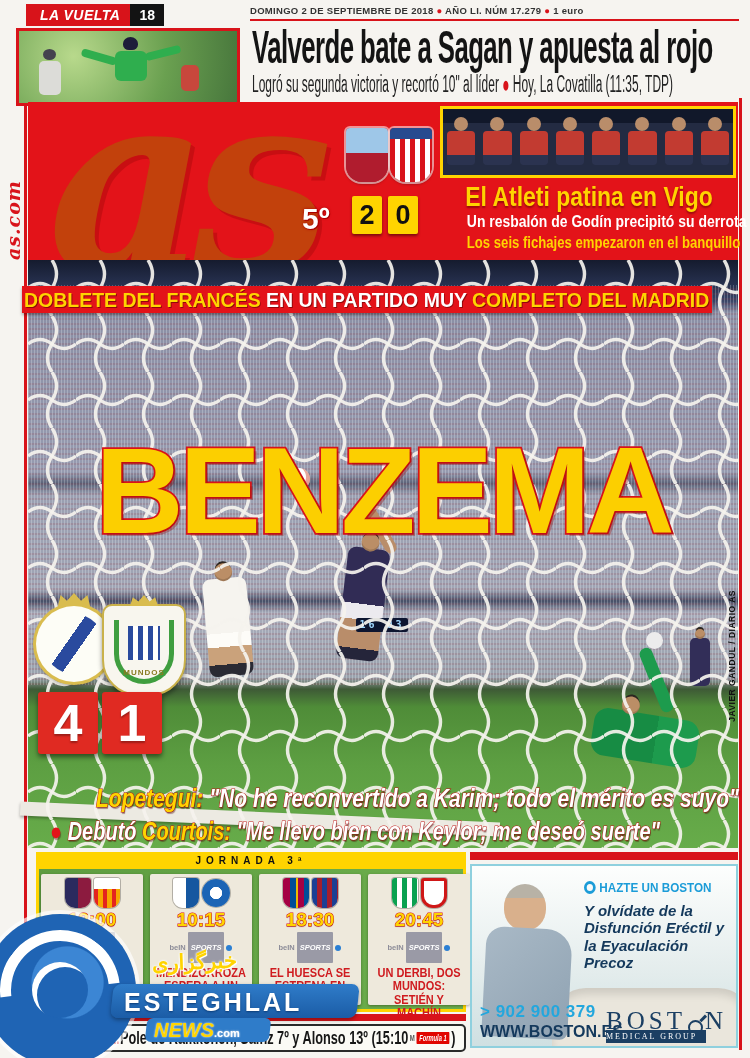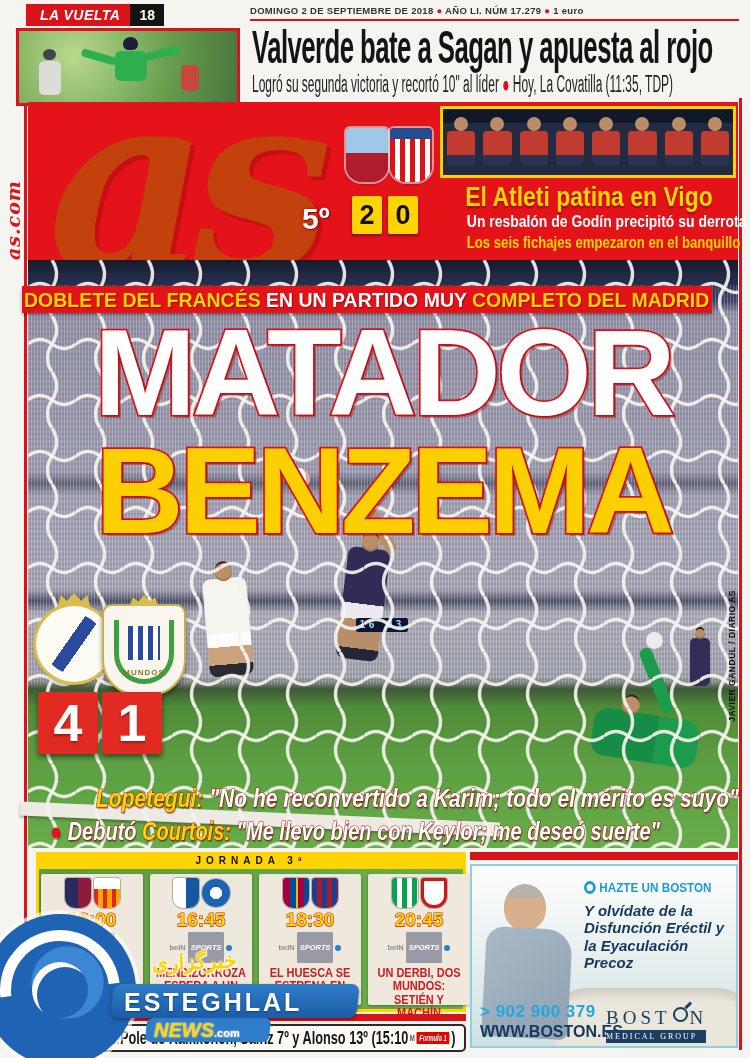--- a/index.html
+++ b/index.html
@@ -184,22 +184,22 @@
         background:linear-gradient(#b8b2a6 0 30%,#d9b08c 30%);}
   .ad-man::after{content:"";position:absolute;left:10px;top:58px;width:86px;height:110px;border-radius:18px 26px 8px 8px;
         background:linear-gradient(135deg,#a9b9c6,#8fa2b2);transform:rotate(3deg);}
   .ad-claim{position:absolute;left:112px;top:14px;display:flex;align-items:center;gap:4px;color:#1b9cd8;
         font-weight:bold;font-size:13px;white-space:nowrap;transform:scaleX(.9);transform-origin:0 0;}
   .ad-ic{width:13px;height:13px;border-radius:50%;border:3.5px solid #1b9cd8;box-sizing:border-box;flex:none;}
   .ad-tag{position:absolute;left:112px;top:36px;width:152px;font-style:italic;font-weight:bold;font-size:15px;
         color:#14395c;line-height:1.15;}
   .ad-phone{position:absolute;left:8px;top:136px;color:#23a7dd;font-weight:bold;font-size:17px;letter-spacing:.5px;}
   .ad-web{position:absolute;left:8px;top:157px;color:#14395c;font-weight:bold;font-size:16px;}
-  .ad-brand{position:absolute;left:134px;top:141px;font-family:"Liberation Serif",serif;font-size:19px;
-        color:#1b3f63;letter-spacing:4px;display:flex;align-items:flex-start;}
+  .ad-brand{position:absolute;left:134px;top:141px;font-family:"Liberation Serif",serif;font-size:25px;
+        color:#1b3f63;letter-spacing:4px;display:flex;align-items:flex-end;}
   .mars{width:15px;height:15px;border:2.5px solid #1b3f63;border-radius:50%;display:inline-block;
         position:relative;margin:0 2px;box-sizing:border-box;}
   .mars::after{content:"";position:absolute;top:-5px;right:-6px;width:8px;height:2.5px;background:#1b3f63;
         transform:rotate(-45deg);}
   .ad-brandbar{position:absolute;left:134px;top:164px;width:100px;height:13px;background:#1b3f63;color:#fff;
         font-family:"Liberation Serif",serif;font-size:8px;letter-spacing:2px;text-align:left;line-height:13px;}
 
   
   .wm-logo{left:-16px;top:914px;width:152px;height:152px;border-radius:50%;z-index:40;
         background:radial-gradient(circle at 55% 45%,#3c86d4 0 30%,#1f64b4 31% 100%);
@@ -303,21 +303,20 @@
       </pattern>
     </defs>
     <rect width="710" height="588" fill="url(#net)"></rect>
   </svg>
 
   <div class="abs kick">
     <span class="in">
       <span class="ky">DOBLETE DEL FRANCÉS</span><span class="kw"> EN UN PARTIDO MUY </span><span class="ky">COMPLETO DEL MADRID</span>
     </span>
   </div>
-  <div class="abs title">MATADOR</div>
   <div class="abs title title2">BENZEMA</div>
 
   <div class="abs rm"></div>
   <div class="abs lg"></div>
   <div class="abs lg-chk"></div>
   <div class="abs lg-label">MUNDOS</div>
   <div class="abs bigsc s4">4</div>
   <div class="abs bigsc s1">1</div>
 
   <div class="abs q q1">
@@ -344,21 +343,21 @@
           <i></i>
       </div>
       <div class="blurb">LÍO POR EL CALOR Y POSIBLE DEBUT DE MAYORAL</div>
     </div>
 
     <div class="fx-col">
       <div class="pair">
         <div class="crest cr-alaves"></div>
         <div class="crest cr-espanyol"></div>
       </div>
-      <div class="fx-time">16:45</div>
+      <div class="fx-time">10:15</div>
       <div class="bein">
         <span>beIN</span>
           <b>SPORTS</b>
           <i></i>
       </div>
       <div class="blurb">MENDIZORROZA ESPERA A UN ESPANYOL LANZADO</div>
     </div>
 
     <div class="fx-col">
       <div class="pair">

